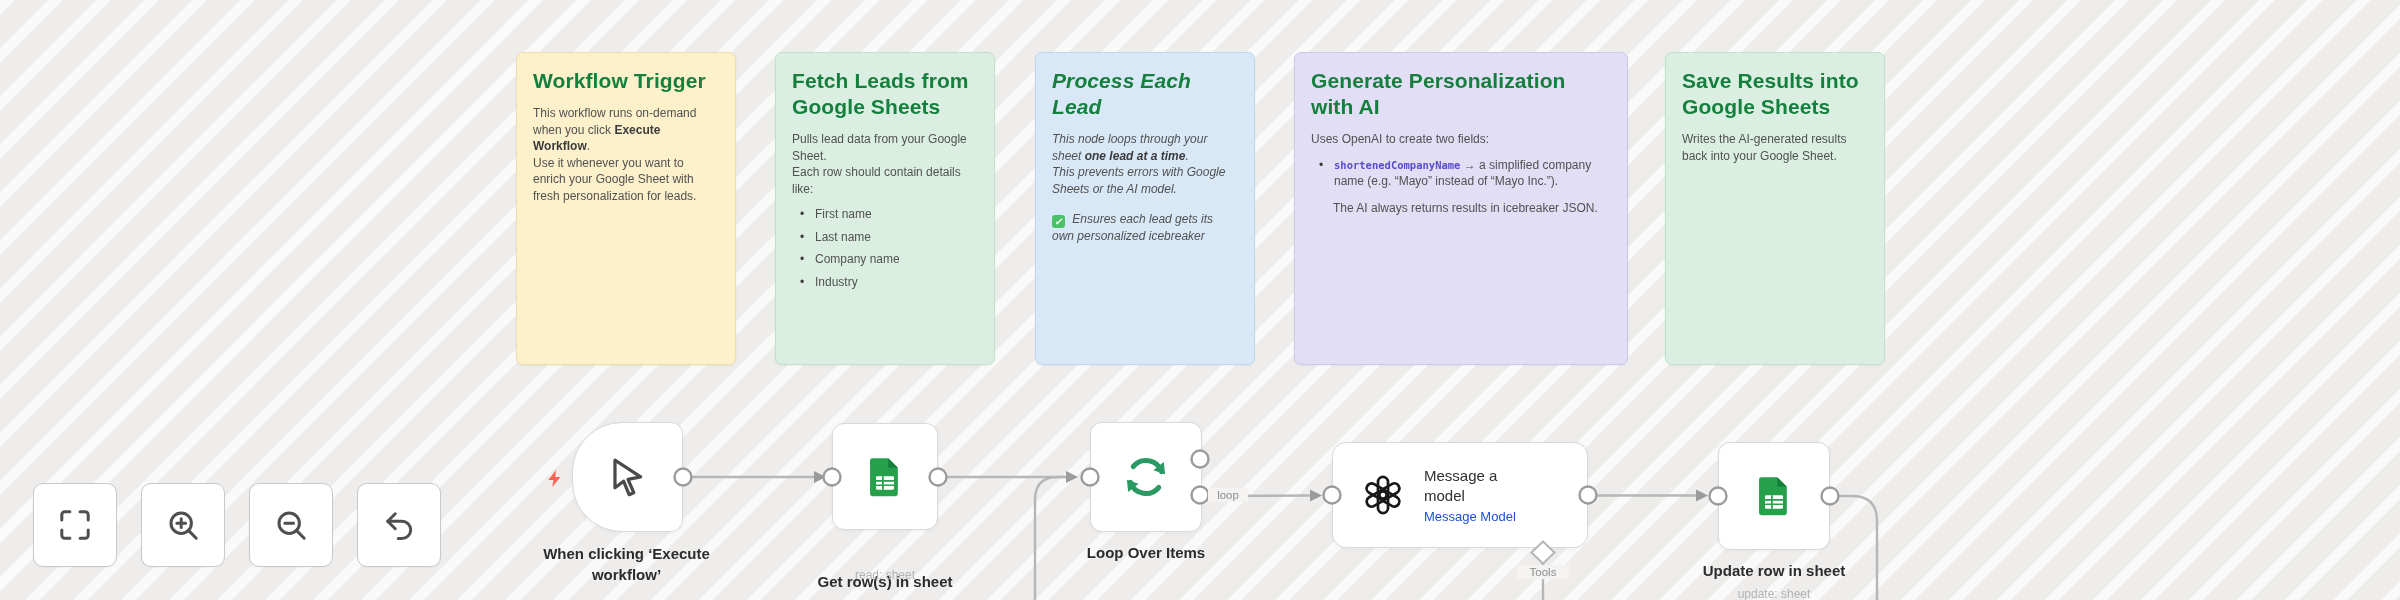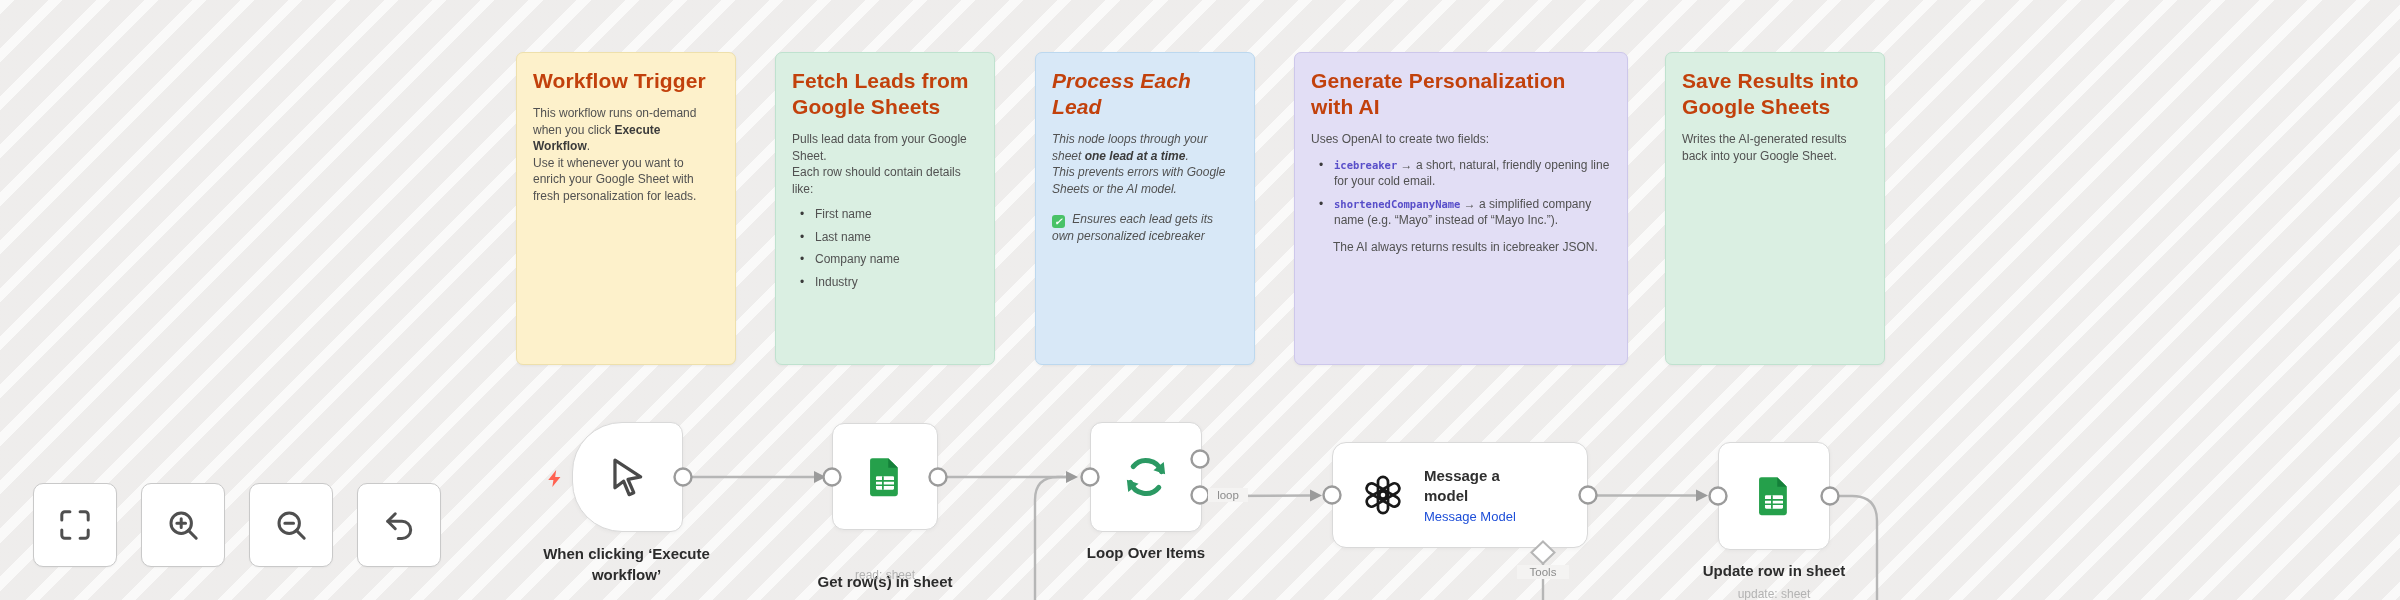--- a/index.html
+++ b/index.html
@@ -22,21 +22,21 @@
   }
   .sticky.yellow { background:#fdf1cb; border:1.5px solid #eee0ac; }
   .sticky.green  { background:#daefe2; border:1.5px solid #bfe2cf; }
   .sticky.blue   { background:#d8e8f7; border:1.5px solid #bcd8ef;font-style:italic; }
   .sticky.purple { background:#e2def5; border:1.5px solid #cdc7eb; }
 
   .n1 { left:516px; } .n2 { left:775px; } .n3 { left:1035px; }
   .n4 { left:1294px; width:334px; } .n5 { left:1665px; }
 
   .note-title {
-    font-size:21px; line-height:26px; font-weight:700; color:#c2410c;
+    font-size:21px; line-height:26px; font-weight:700; color:#15803d;
     letter-spacing:.1px; margin-bottom:11px;
   }
   .note-body { font-size:12px; line-height:16.5px; color:#515151; }
   .note-body .p { margin:0; }
   .note-body .p.gap { margin-top:14px; }
   .note-body .p.indent { margin-left:22px; margin-top:10px; }
   .note-body b { font-weight:700; color:#3b3b3b; }
   .note-body .code {
     font-family:"DejaVu Sans Mono", monospace;
     font-size:10.5px; color:#584ec9; font-weight:700;
@@ -60,21 +60,21 @@
     display:flex; align-items:center; justify-content:center;
   }
   .node-trigger { left:572px; top:422px; width:111px; height:110px; border-radius:50px 12px 12px 50px; }
   .node-sheets1 { left:832px; top:423px; width:106px; height:107px; border-radius:12px; }
   .node-loop    { left:1090px; top:422px; width:112px; height:110px; border-radius:12px; }
   .node-openai  { left:1332px; top:442px; width:256px; height:106px; border-radius:14px;
                   justify-content:flex-start; padding-left:26px; gap:17px; }
   .node-sheets2 { left:1718px; top:442px; width:112px; height:108px; border-radius:12px; }
 
   .openai-text { display:flex; flex-direction:column; }
-  .openai-title { font-size:15px; line-height:20px; font-weight:700; color:#2f2f2f; width:110px; }
+  .openai-title { font-size:15px; line-height:20px; font-weight:400; color:#2f2f2f; width:110px; }
   .openai-subtitle { font-size:13px; color:#1d4ed8; margin-top:3px; }
 
   .node-label {
     position:absolute; text-align:center; font-size:15px; line-height:21px;
     font-weight:600; color:#2c2c2c;
   }
   .lbl-trigger { left:534px; top:543px; width:185px; }
   .lbl-sheets1 { left:785px; top:571px; width:200px; }
   .lbl-loop    { left:1046px; top:542px; width:200px; }
   .lbl-sheets2 { left:1674px; top:560px; width:200px; }
@@ -137,21 +137,20 @@
         <div class="p"><span>This prevents errors with Google Sheets or the AI model.</span></div>
         <div class="p gap"><span class="check-box" data-interactable="false">✓</span><span> Ensures each lead gets its own personalized icebreaker</span></div>
       </div>
   </div>
 
   <div class="sticky purple n4" data-interactable="true">
     <div class="note-title" data-interactable="false">Generate Personalization with AI</div>
     <div class="note-body" data-interactable="false">
         <div class="p"><span>Uses OpenAI to create two fields:</span></div>
         <ul>
-          <li><span class="code">icebreaker</span><span> → a short, natural, friendly opening line for your cold email.</span></li>
           <li><span class="code">shortenedCompanyName</span><span> → a simplified company name (e.g. “Mayo” instead of “Mayo Inc.”).</span></li>
         </ul>
         <div class="p gap indent"><span>The AI always returns results in icebreaker JSON.</span></div>
       </div>
   </div>
 
   <div class="sticky green n5" data-interactable="true">
     <div class="note-title" data-interactable="false">Save Results into Google Sheets</div>
     <div class="note-body" data-interactable="false">
         <div class="p"><span>Writes the AI-generated results back into your Google Sheet.</span></div>

